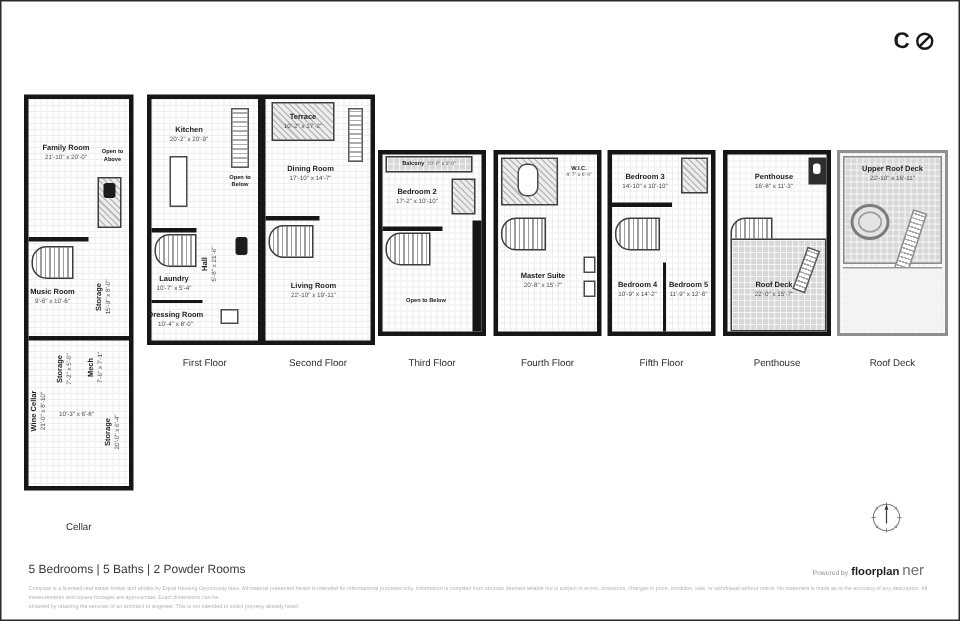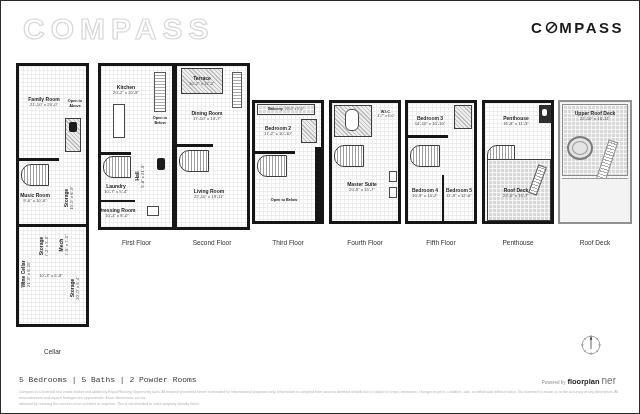--- a/index.html
+++ b/index.html
@@ -66,41 +66,39 @@
   .fixture { position:absolute; background:#1c1c1c; border-radius:2px; }
   .cabinet { position:absolute; background:#fff; border:1px solid #4a4a4a; box-sizing:border-box; }
   .tub { position:absolute; background:#fff; border:1px solid #4a4a4a; border-radius:6px; box-sizing:border-box; }
   .bubble { position:absolute; border:2px solid #7c7c7c; border-radius:50%; background:#e4e4e4; box-sizing:border-box; }
   .bubble .inner { position:absolute; left:3px; top:3px; right:3px; bottom:3px; border:1px solid #9a9a9a; border-radius:50%; }
   .darkroom { position:absolute; background:#2e2e2e; }
   .darkroom .dot { position:absolute; left:3px; top:4px; width:5px; height:7px; background:#fff; border-radius:2px; }
   .floor-label { position:absolute; font-size:6.5px; color:#2f2f2f; text-align:center; }
   
   .footer-title { position:absolute; left:18px; top:352px; font-size:14px; font-weight:700; color:#141414; }
-  .footer-sub { position:absolute; left:18px; top:374px; font-size:8px; color:#3a3a3a;font-family:Liberation Mono, monospace; }
+  .footer-sub { position:absolute; left:18px; top:374px; font-size:8px; color:#3a3a3a; }
   .disclaimer { position:absolute; left:18px; top:389px; width:604px; font-size:3.6px; color:#b3b3b3; line-height:1.6; }
   .powered { position:absolute; right:23px; top:374px; display:flex; align-items:baseline; gap:2px; }
   .powered .pby { font-size:4.5px; color:#8d8d8d; }
   .powered .pbrand { font-size:7.5px; font-weight:700; color:#1f1f1f; }
   .powered .pbrand2 { font-size:10px; font-weight:400; color:#6e6e6e; }
   .compass-rose { position:absolute; right:36px; top:332px; }
 </style>
 </head>
 <body>
 
 <div class="page">
 
-  <div class="watermark">COMPASS</div>
   <div class="logo">
     <span>C</span>
     <svg viewBox="0 0 12 12" width="13" height="13">
       <circle cx="6" cy="6" r="4.6" fill="none" stroke="#191919" stroke-width="1.5"></circle>
       <line x1="2.8" y1="9.2" x2="9.2" y2="2.8" stroke="#191919" stroke-width="1.5"></line>
     </svg>
-    <span>MPASS</span>
   </div>
 
   <div class="plan" style="left:15px;top:62px;width:73px;height:264px;">
     <div class="room" style="left:2px;top:26px;width:46px;height:20px;">
       <span class="rn">Family Room</span>
       <span class="rd">21'-10" x 20'-0"</span>
     </div>
     <div class="room tiny" style="left:46px;top:30px;width:20px;height:16px;">
       <span class="rn">Open to Above</span>
     </div>

